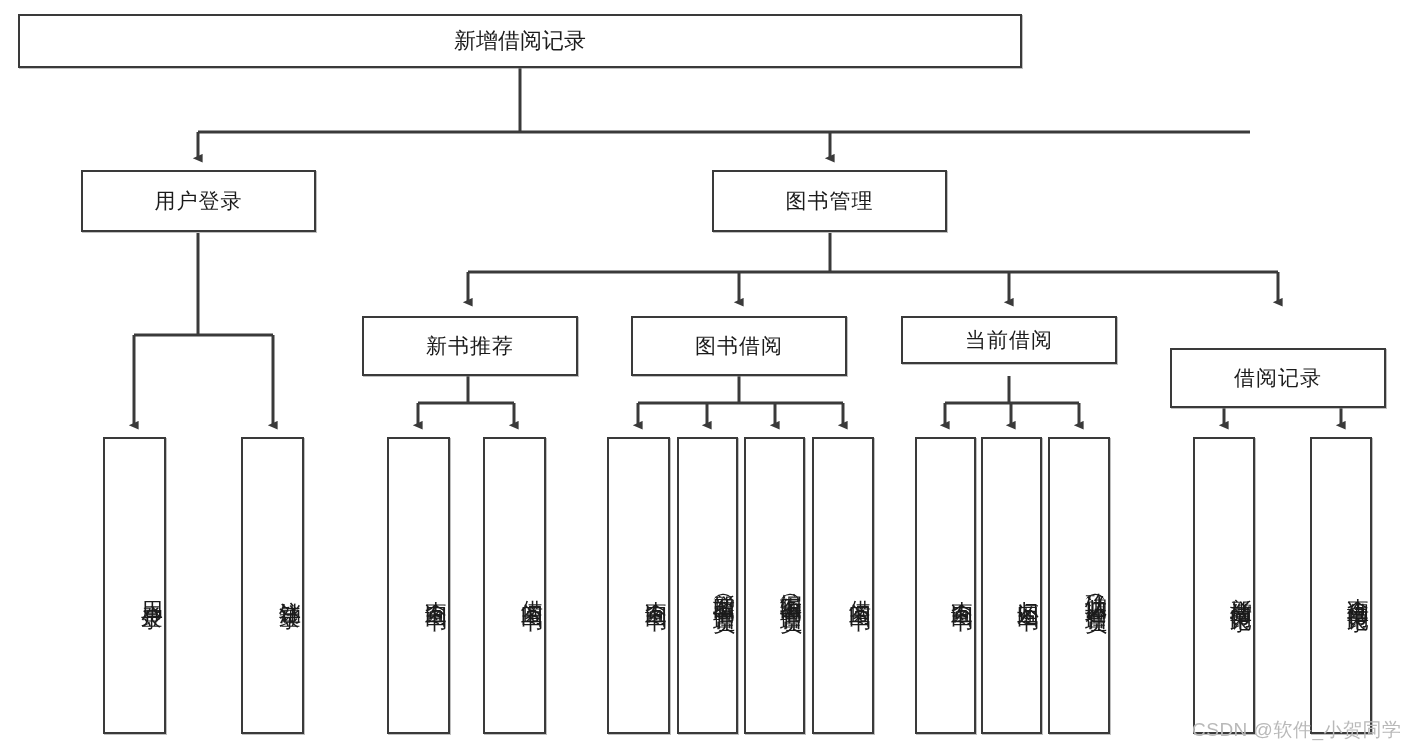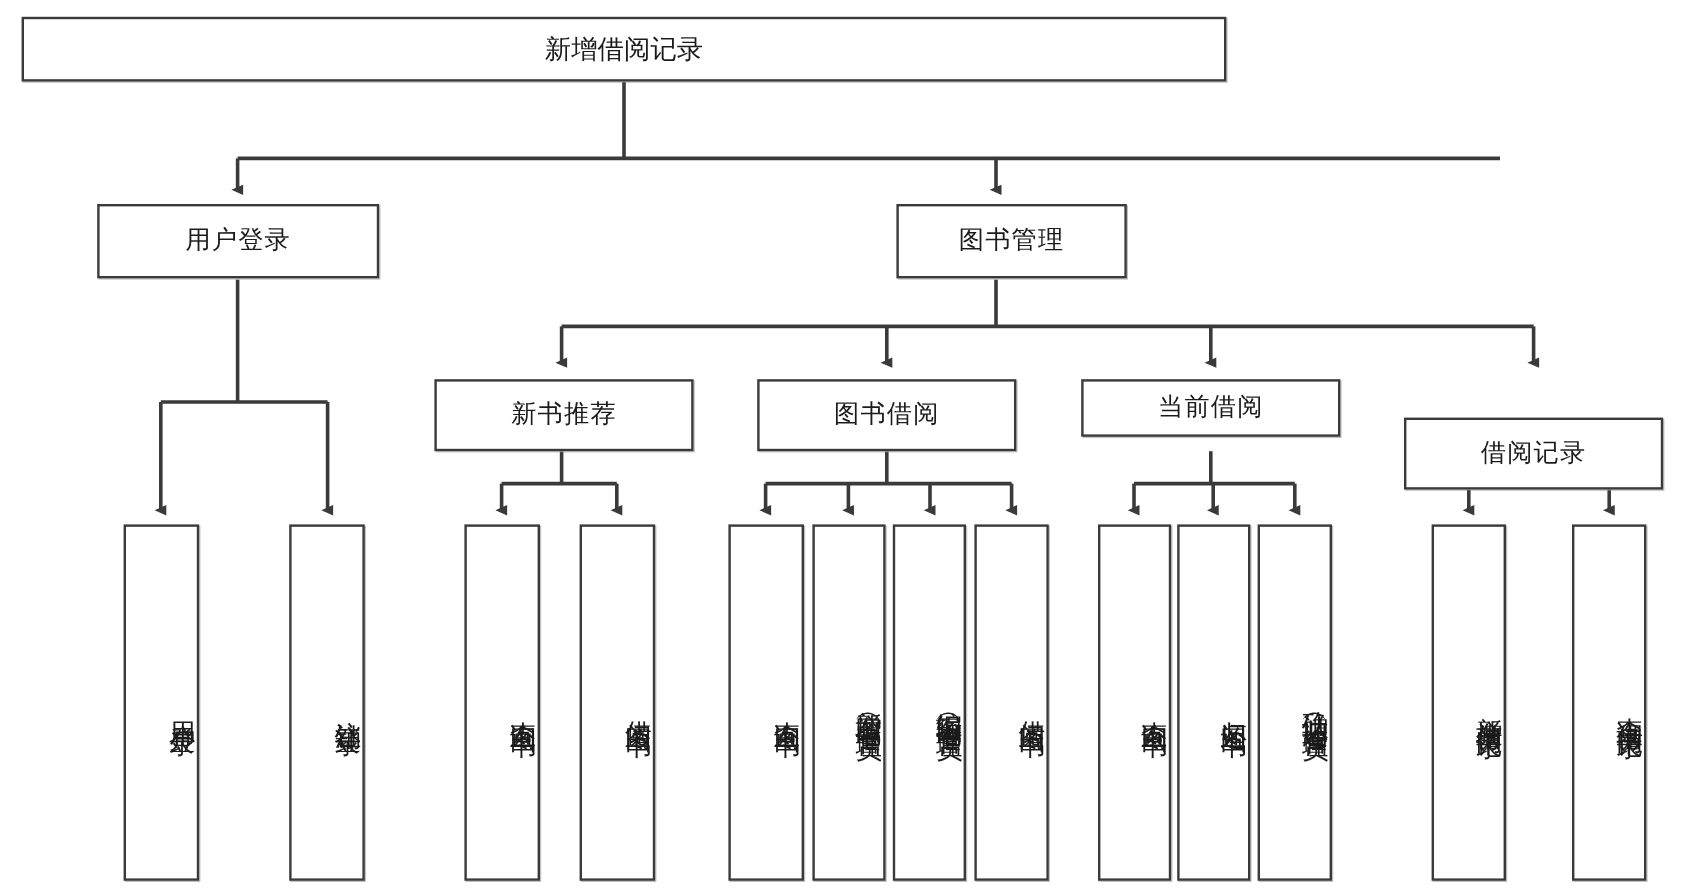--- a/index.html
+++ b/index.html
@@ -126,21 +126,21 @@
     </g>
   </svg>
 
   <div class="node root" style="left:18px; top:14px; width:1004px; height:54px;">
     <span class="lbl">新增借阅记录</span>
   </div>
 
   <div class="node h" style="left:81px; top:170px; width:235px; height:62px;">
     <span class="lbl">用户登录</span>
   </div>
-  <div class="node h" style="left:747px; top:170px; width:192px; height:62px;">
+  <div class="node h" style="left:712px; top:170px; width:235px; height:62px;">
     <span class="lbl">图书管理</span>
   </div>
 
   <div class="node h" style="left:631px; top:316px; width:216px; height:60px;">
     <span class="lbl">图书借阅</span>
   </div>
   <div class="node h" style="left:362px; top:316px; width:216px; height:60px;">
     <span class="lbl">新书推荐</span>
   </div>
   <div class="node h" style="left:901px; top:316px; width:216px; height:48px;">
@@ -187,14 +187,17 @@
     <span class="lbl">确认归还（管理员）</span>
   </div>
 
   <div class="node leaf" style="left:1193px; top:437px; width:62px; height:297px;">
     <span class="lbl">新增借阅记录</span>
   </div>
   <div class="node leaf" style="left:1310px; top:437px; width:62px; height:297px;">
     <span class="lbl">查询借阅记录</span>
   </div>
 
+  <div class="watermark" style="left:1192px; top:717px;">
+    <span class="lbl">CSDN @软件_小贺同学</span>
+  </div>
 
 </div>
 
 </body></html>

